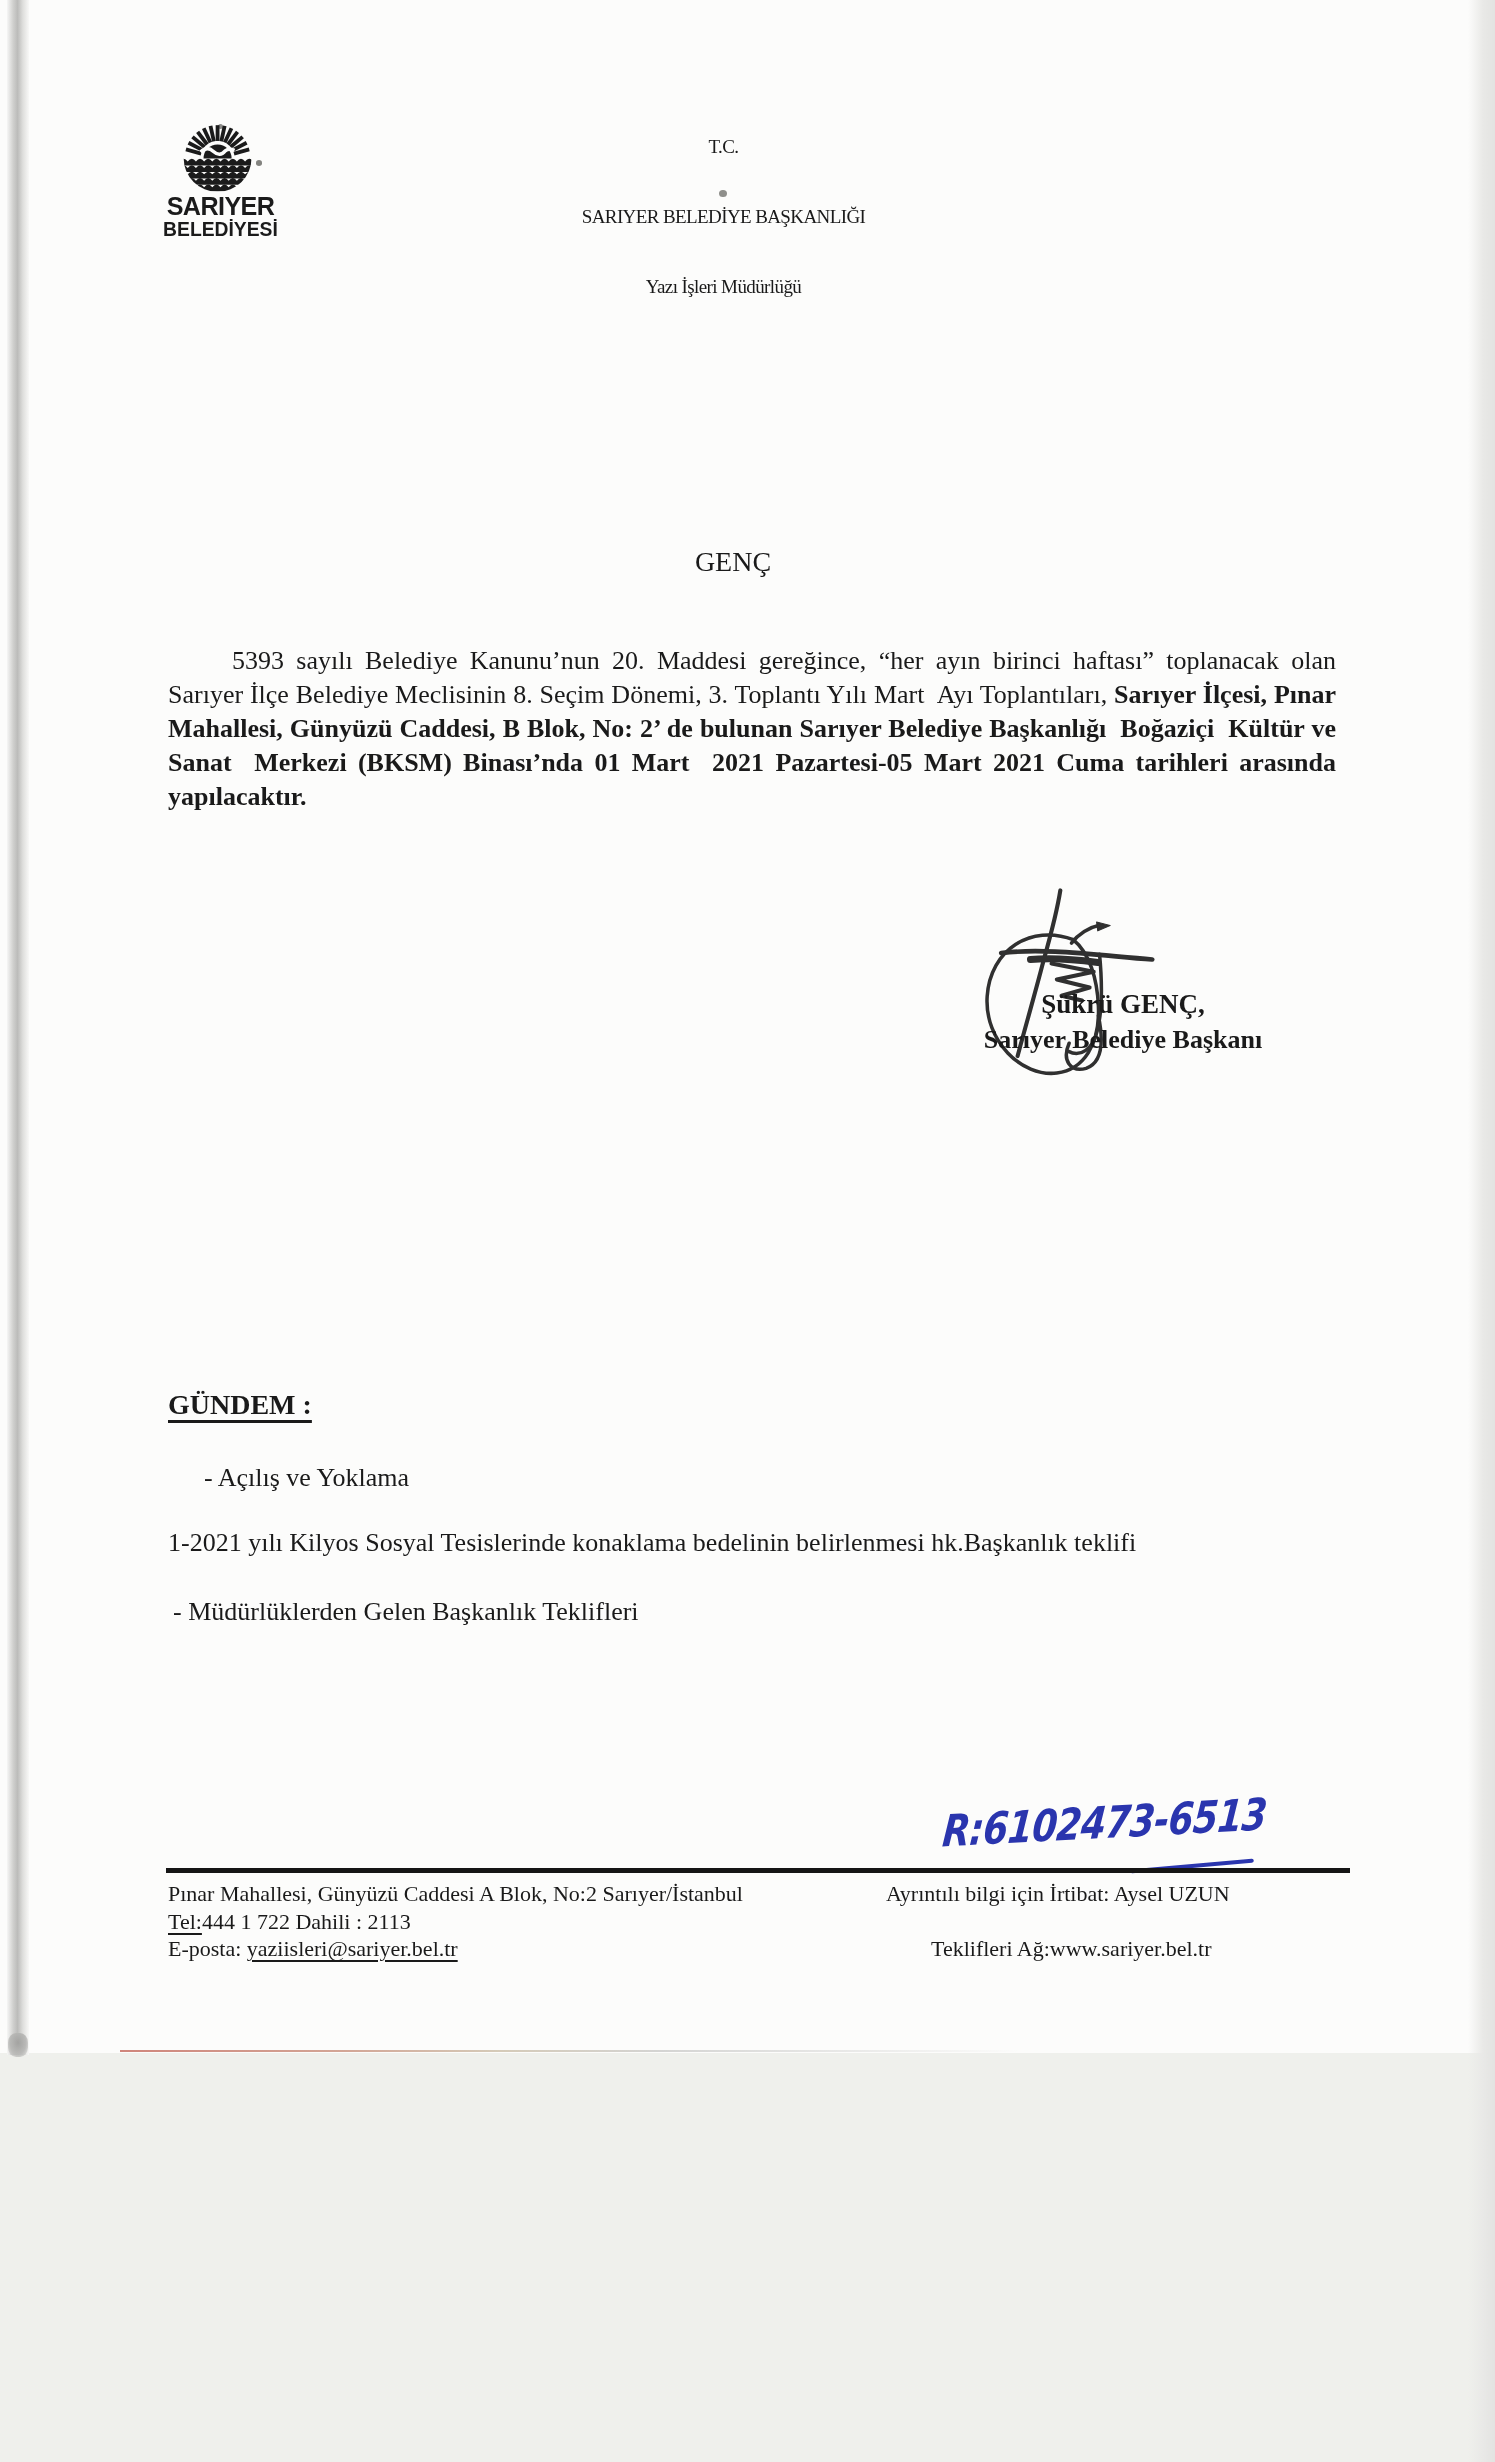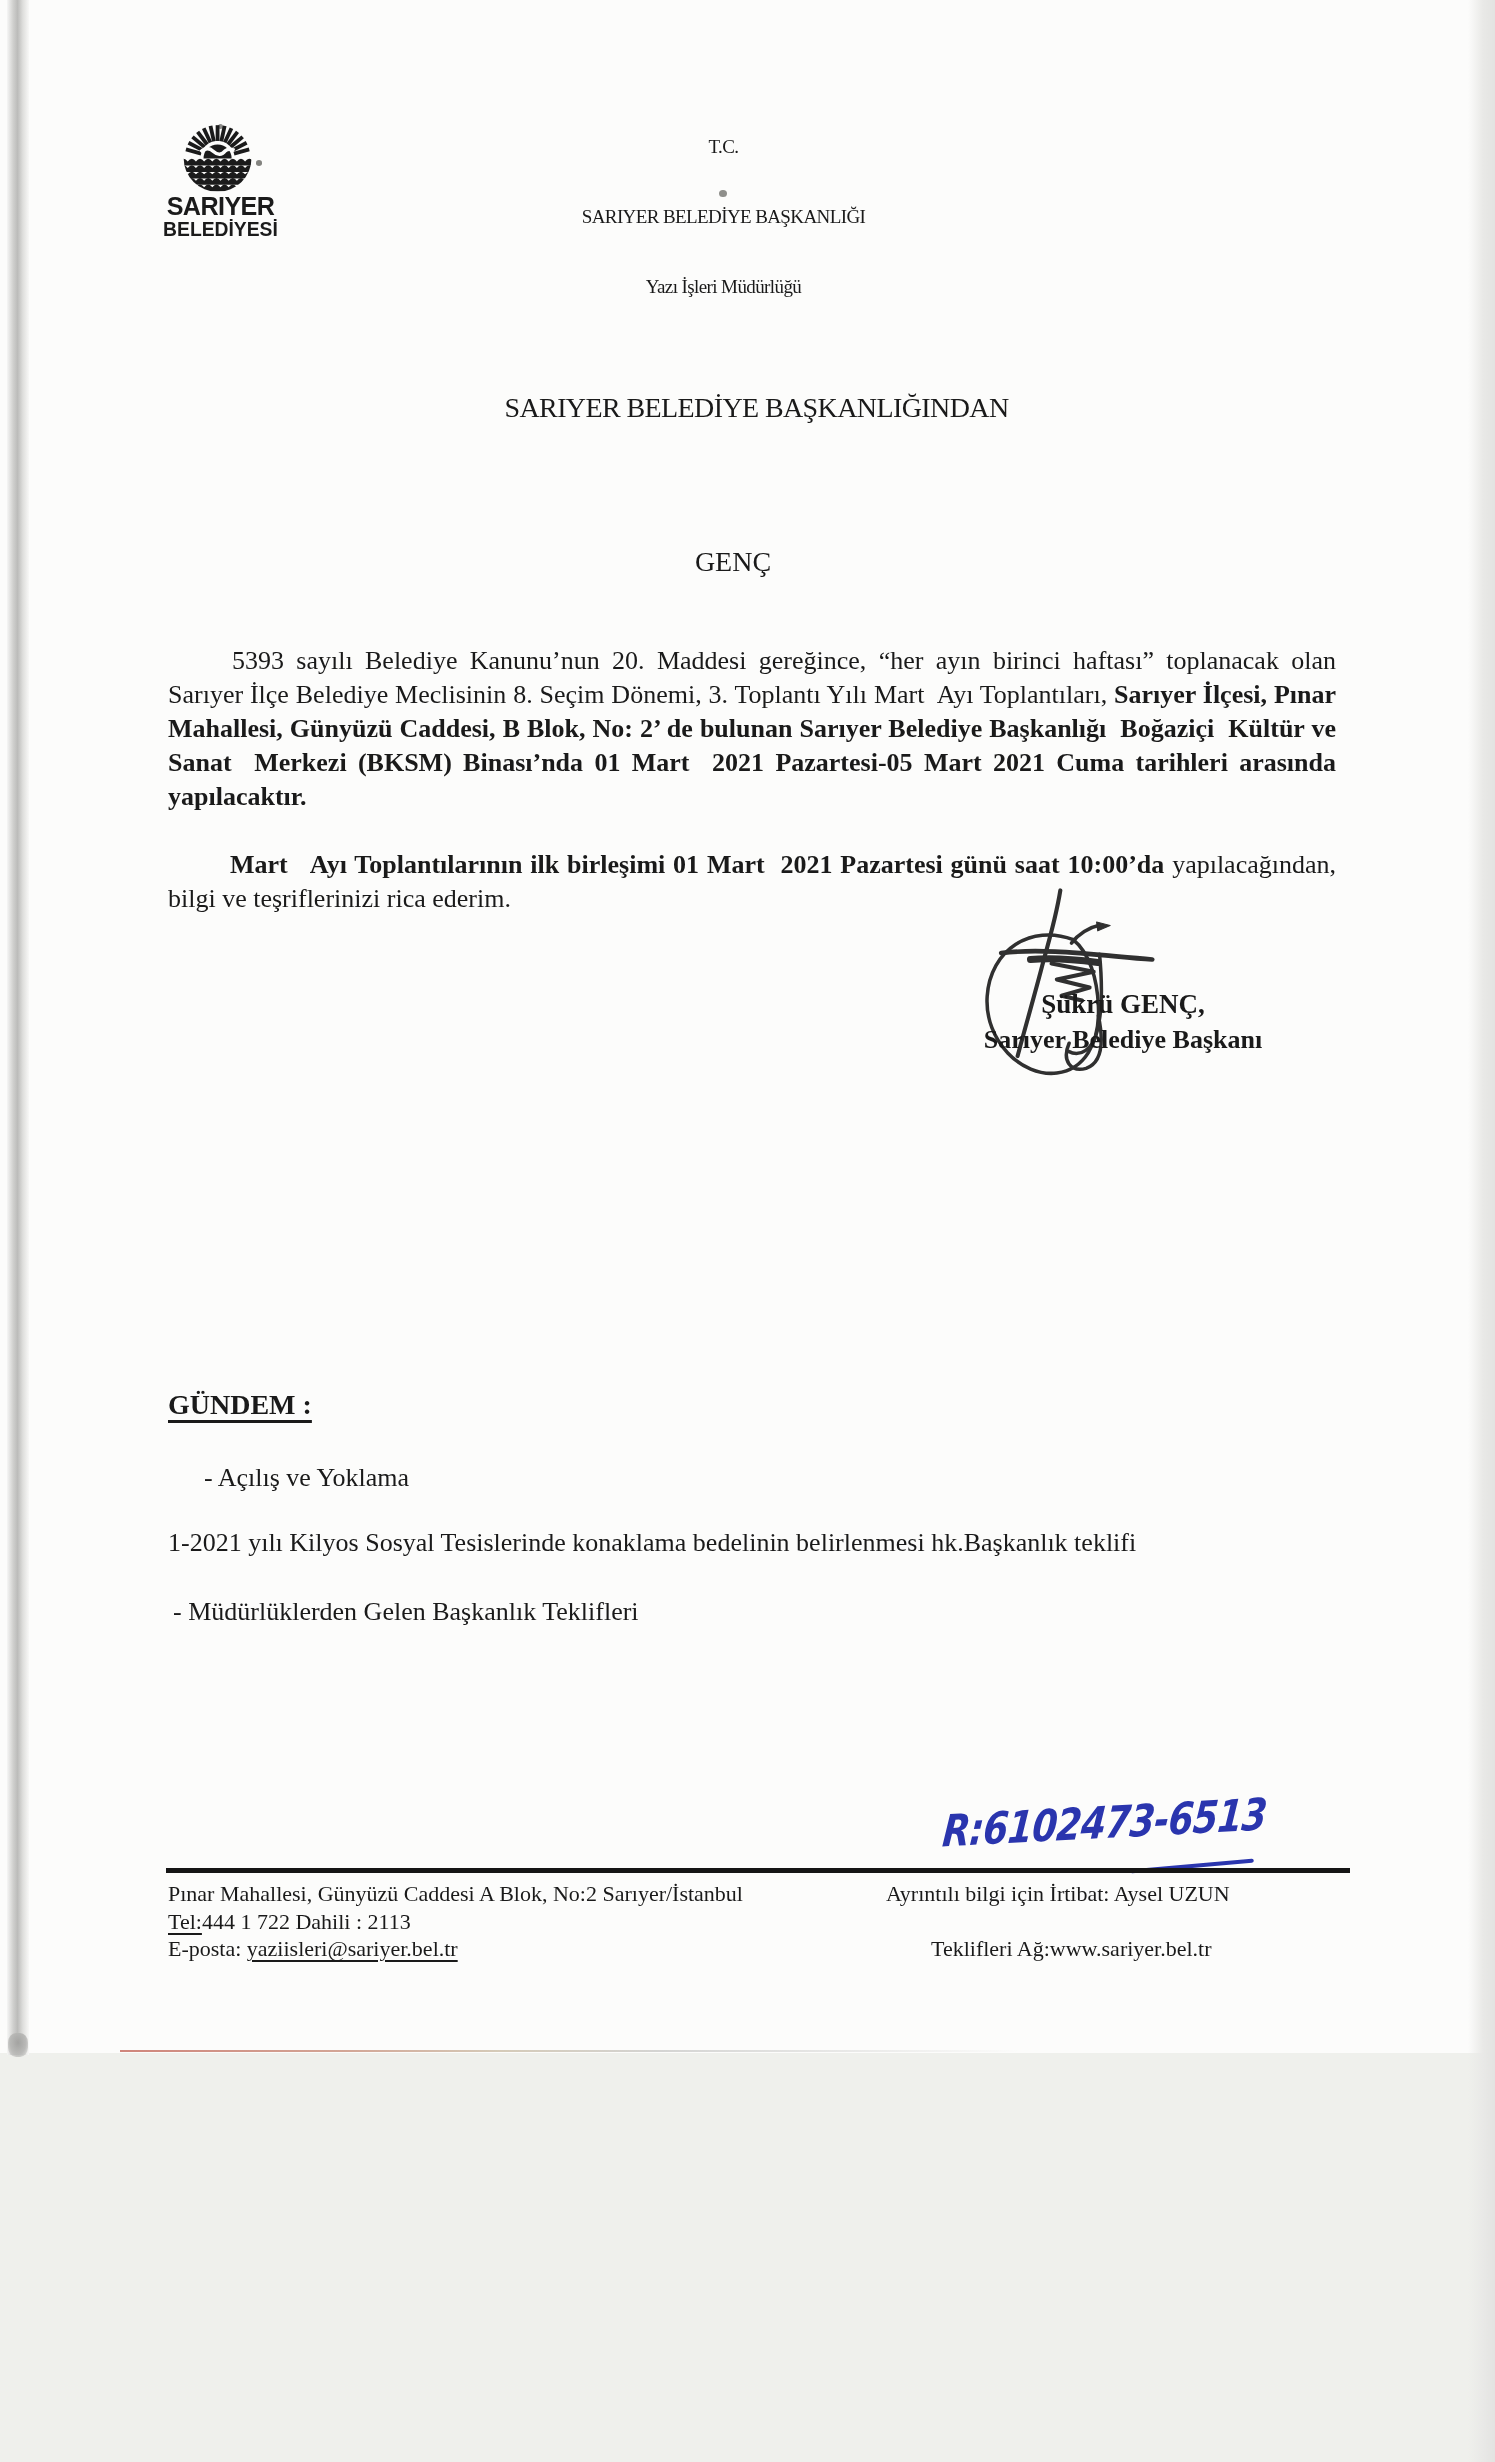--- a/index.html
+++ b/index.html
@@ -154,26 +154,24 @@
       </g>
     </g>
     <text x="100" y="161" text-anchor="middle" font-family="Liberation Sans, sans-serif" font-weight="bold" font-size="43" letter-spacing="-1" fill="#1b1b1b">SARIYER</text>
     <text x="100" y="197" text-anchor="middle" font-family="Liberation Sans, sans-serif" font-weight="bold" font-size="33" letter-spacing="0" fill="#1b1b1b">BELEDİYESİ</text>
   </svg>
 
   <div class="letterhead"><span>T.C.</span><br>
 <span>SARIYER BELEDİYE BAŞKANLIĞI</span><br>
 <span>Yazı İşleri Müdürlüğü</span></div>
 
-  <div class="title">SARIYER BELEDİYE BAŞKANLIĞINDAN</div>
   <div class="ilan">GENÇ</div>
 
   <div class="bodytext p1"><span>5393 sayılı Belediye Kanunu’nun 20. Maddesi gereğince, “her ayın birinci haftası” toplanacak olan Sarıyer İlçe Belediye Meclisinin 8. Seçim Dönemi, 3. Toplantı Yılı Mart  Ayı Toplantıları, </span><b>Sarıyer İlçesi, Pınar Mahallesi, Günyüzü Caddesi, B Blok, No: 2’ de bulunan Sarıyer Belediye Başkanlığı  Boğaziçi  Kültür ve  Sanat  Merkezi (BKSM) Binası’nda 01 Mart  2021 Pazartesi-05 Mart 2021 Cuma tarihleri arasında yapılacaktır.</b></div>
 
-  <div class="bodytext p2"><b>Mart   Ayı Toplantılarının ilk birleşimi 01 Mart  2021 Pazartesi günü saat 10:00’da </b><span>yapılacağından, bilgi ve teşriflerinizi rica ederim.</span></div>
 
   <svg class="sig-scribble" viewBox="0 0 360 340">
     <g fill="none" stroke="#1f1f1f" stroke-linecap="round" stroke-linejoin="round" opacity="0.92">
       <path d="M 178,11 C 171,55 158,100 149,132 C 136,183 116,252 105,294" stroke-width="7"></path>
       <path d="M 200,95 C 128,68 58,112 53,192 C 48,268 112,330 172,323 C 218,317 246,274 243,208 C 241,162 228,118 200,95" stroke-width="6"></path>
       <path d="M 243,225 C 252,268 250,305 222,315 C 196,322 180,302 193,272" stroke-width="6"></path>
       <path d="M 77,118 C 150,109 235,121 335,129" stroke-width="8"></path>
       <path d="M 127,129 C 170,125 212,130 242,134" stroke-width="12"></path>
       <path d="M 163,136 L 235,150 L 172,163 L 228,177 L 180,191 L 215,199" stroke-width="7"></path>
       <path d="M 197,101 C 209,85 228,74 243,71" stroke-width="6"></path>

